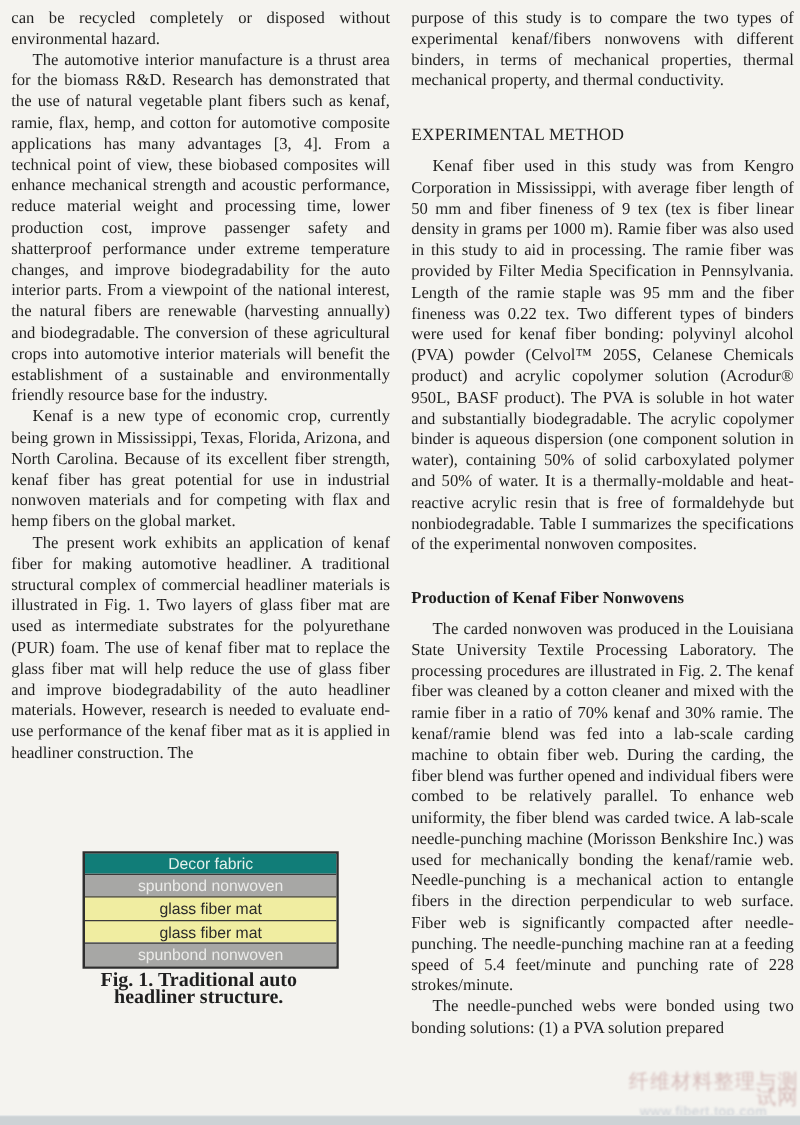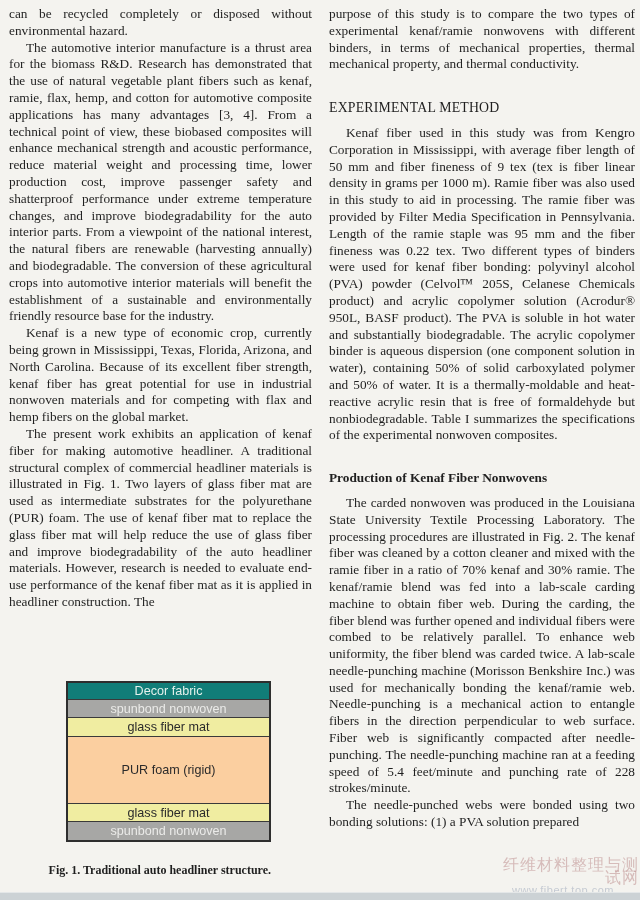--- a/index.html
+++ b/index.html
@@ -41,22 +41,22 @@
     margin-left:19px;
   }
   .fig-layer{
     display:flex;align-items:center;justify-content:center;
     font-family:"Liberation Sans","DejaVu Sans",sans-serif;
     font-size:12.6px;
     filter:blur(0.2px);
   }
   .fig-layer + .fig-layer{border-top:1px solid #3a3a3a;}
   .fig-caption{
-    margin-top:22px;text-align:right;
-    font-weight:bold;font-size:12px;line-height:13px;
+    margin-top:3px;text-align:center;
+    font-weight:bold;font-size:16px;line-height:13px;
     filter:blur(0.2px);
   }
 
   
   .watermark{
     position:absolute;left:487px;top:858px;width:152px;
     text-align:center;pointer-events:none;
     filter:blur(0.7px);
   }
   .watermark .wm1{
@@ -88,29 +88,28 @@
     <p>The automotive interior manufacture is a thrust area for the biomass R&amp;D. Research has demonstrated that the use of natural vegetable plant fibers such as kenaf, ramie, flax, hemp, and cotton for automotive composite applications has many advantages [3, 4]. From a technical point of view, these biobased composites will enhance mechanical strength and acoustic performance, reduce material weight and processing time, lower production cost, improve passenger safety and shatterproof performance under extreme temperature changes, and improve biodegradability for the auto interior parts. From a viewpoint of the national interest, the natural fibers are renewable (harvesting annually) and biodegradable. The conversion of these agricultural crops into automotive interior materials will benefit the establishment of a sustainable and environmentally friendly resource base for the industry.</p>
     <p>Kenaf is a new type of economic crop, currently being grown in Mississippi, Texas, Florida, Arizona, and North Carolina. Because of its excellent fiber strength, kenaf fiber has great potential for use in industrial nonwoven materials and for competing with flax and hemp fibers on the global market.</p>
     <p>The present work exhibits an application of kenaf fiber for making automotive headliner. A traditional structural complex of commercial headliner materials is illustrated in Fig. 1. Two layers of glass fiber mat are used as intermediate substrates for the polyurethane (PUR) foam. The use of kenaf fiber mat to replace the glass fiber mat will help reduce the use of glass fiber and improve biodegradability of the auto headliner materials. However, research is needed to evaluate end-use performance of the kenaf fiber mat as it is applied in headliner construction. The</p>
   </div>
 
   <div class="figure-block">
     <div class="fig-box">
         <div class="fig-layer" style="background: rgb(17, 125, 120); color: rgb(228, 241, 236); height: 16px;">Decor fabric</div>
         <div class="fig-layer" style="background: rgb(167, 167, 165); color: rgb(235, 235, 233); height: 17px;">spunbond nonwoven</div>
         <div class="fig-layer" style="background: rgb(240, 237, 161); color: rgb(43, 43, 43); height: 18px;">glass fiber mat</div>
-        <div class="fig-layer" style="background: rgb(251, 207, 160); color: rgb(43, 43, 43); height: 66px;">PUR foam (rigid)</div>
         <div class="fig-layer" style="background: rgb(240, 237, 161); color: rgb(43, 43, 43); height: 17px;">glass fiber mat</div>
         <div class="fig-layer" style="background: rgb(167, 167, 165); color: rgb(235, 235, 233); height: 18px;">spunbond nonwoven</div>
       </div>
     <div class="fig-caption">Fig. 1. Traditional auto headliner structure.</div>
   </div>
 
   <div class="col col-right">
-    <p class="cont">purpose of this study is to compare the two types of experimental kenaf/ramie nonwovens with different binders, in terms of mechanical properties, thermal mechanical property, and thermal conductivity.</p>
+    <p class="cont">purpose of this study is to compare the two types of experimental kenaf/fibers nonwovens with different binders, in terms of mechanical properties, thermal mechanical property, and thermal conductivity.</p>
     <h2 class="sect">EXPERIMENTAL METHOD</h2>
     <p class="para-after-head">Kenaf fiber used in this study was from Kengro Corporation in Mississippi, with average fiber length of 50 mm and fiber fineness of 9 tex (tex is fiber linear density in grams per 1000 m). Ramie fiber was also used in this study to aid in processing. The ramie fiber was provided by Filter Media Specification in Pennsylvania. Length of the ramie staple was 95 mm and the fiber fineness was 0.22 tex. Two different types of binders were used for kenaf fiber bonding: polyvinyl alcohol (PVA) powder (Celvol™ 205S, Celanese Chemicals product) and acrylic copolymer solution (Acrodur® 950L, BASF product). The PVA is soluble in hot water and substantially biodegradable. The acrylic copolymer binder is aqueous dispersion (one component solution in water), containing 50% of solid carboxylated polymer and 50% of water. It is a thermally-moldable and heat-reactive acrylic resin that is free of formaldehyde but nonbiodegradable. Table I summarizes the specifications of the experimental nonwoven composites.</p>
     <h3 class="sub sub2">Production of Kenaf Fiber Nonwovens</h3>
     <p class="para-after-head">The carded nonwoven was produced in the Louisiana State University Textile Processing Laboratory. The processing procedures are illustrated in Fig. 2. The kenaf fiber was cleaned by a cotton cleaner and mixed with the ramie fiber in a ratio of 70% kenaf and 30% ramie. The kenaf/ramie blend was fed into a lab-scale carding machine to obtain fiber web. During the carding, the fiber blend was further opened and individual fibers were combed to be relatively parallel. To enhance web uniformity, the fiber blend was carded twice. A lab-scale needle-punching machine (Morisson Benkshire Inc.) was used for mechanically bonding the kenaf/ramie web. Needle-punching is a mechanical action to entangle fibers in the direction perpendicular to web surface. Fiber web is significantly compacted after needle-punching. The needle-punching machine ran at a feeding speed of 5.4 feet/minute and punching rate of 228 strokes/minute.</p>
     <p>The needle-punched webs were bonded using two bonding solutions: (1) a PVA solution prepared</p>
   </div>
 
   <div class="watermark">
     <div class="wm1">纤维材料整理与测试网</div>
     <div class="wm2">www.fibert.top.com</div>

